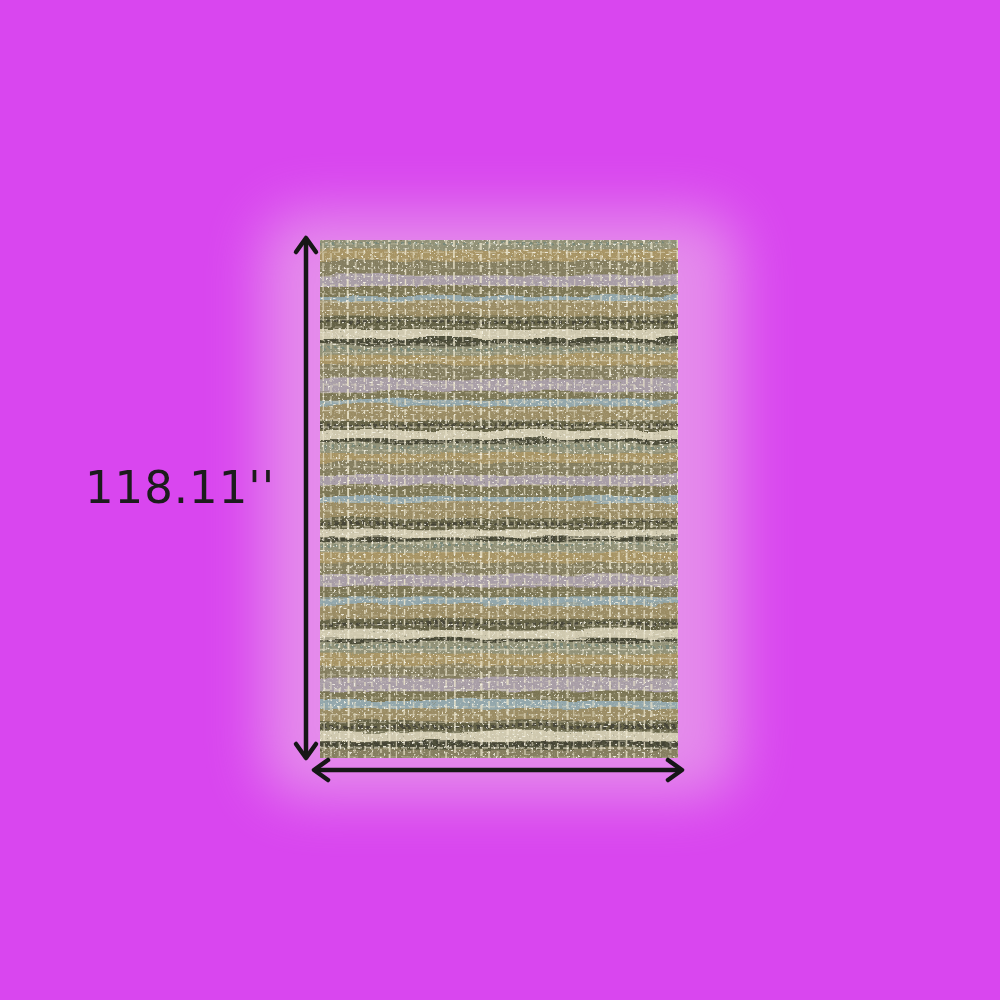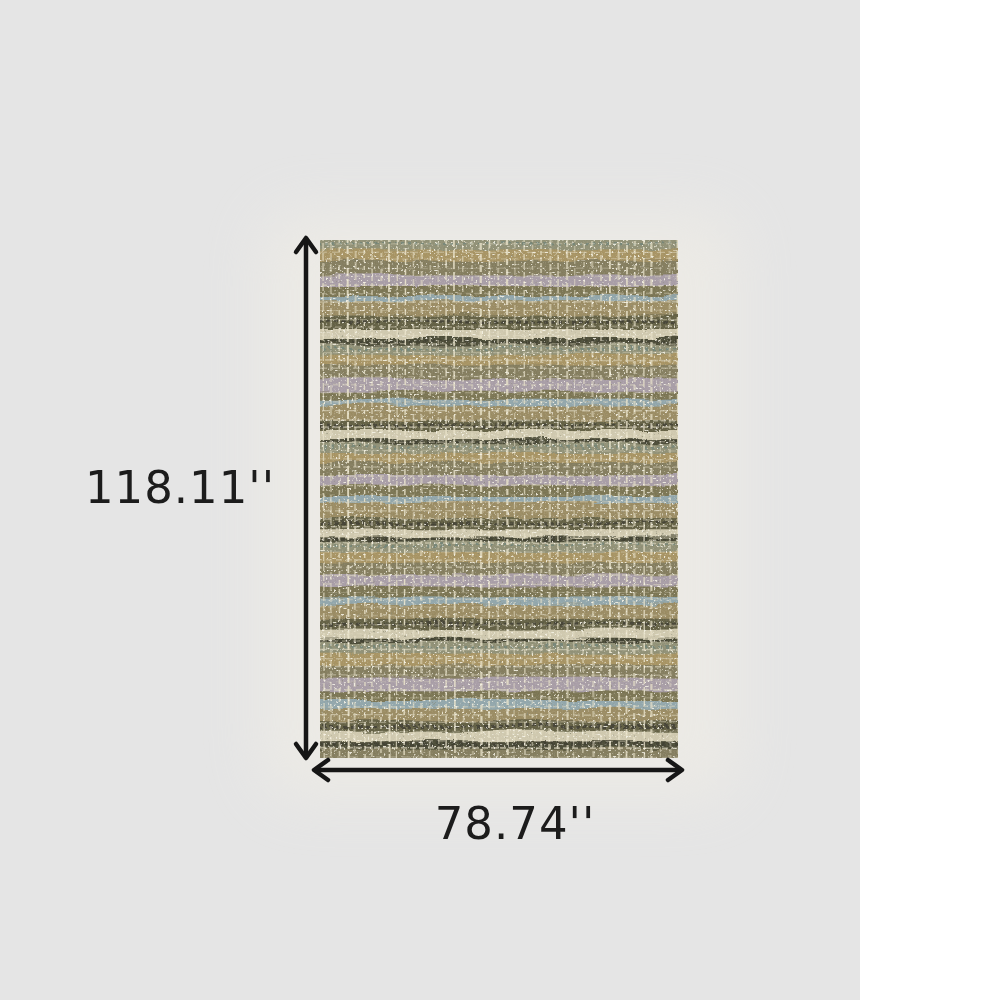--- a/index.html
+++ b/index.html
@@ -1,18 +1,18 @@
 <!DOCTYPE html>
 <html><head>
 <meta charset="utf-8">
 <style>
   html,body{margin:0;padding:0;background:#ffffff;}
   .canvas{
-    position:relative;width:860px;height:1000px;overflow:hidden;
-    background:#e5e5e5;font-family:"DejaVu Sans",sans-serif;
+    position:relative;width:1000px;height:1000px;overflow:hidden;
+    background:#d946ef;font-family:"DejaVu Sans",sans-serif;
   }
   .glow{
     position:absolute;left:262px;top:212px;width:476px;height:586px;
     background:#f6f2e6;opacity:.4;filter:blur(28px);border-radius:40px;
   }
   .rug{
     position:absolute;left:320px;top:240px;width:358px;height:518px;
   }
   .rug svg{display:block;width:100%;height:100%;}
   .arrow{position:absolute;overflow:visible;}
@@ -242,15 +242,14 @@
   </svg>
 
   <svg class="arrow arrow-h" viewBox="0 0 384 36">
     <path class="ln" d="M10 18 L374 18" stroke="#161616"></path>
     <path class="ln" d="M22 8 L8 18 L22 28" stroke="#161616"></path>
     <path class="ln" d="M362 8 L376 18 L362 28" stroke="#161616"></path>
   </svg>
 
   <div class="dim-label v" style="color: rgb(28, 28, 28);">118.11''</div>
 
-  <div class="dim-label h" style="color: rgb(28, 28, 28);">78.74''</div>
 
 </div>
 
 </body></html>

